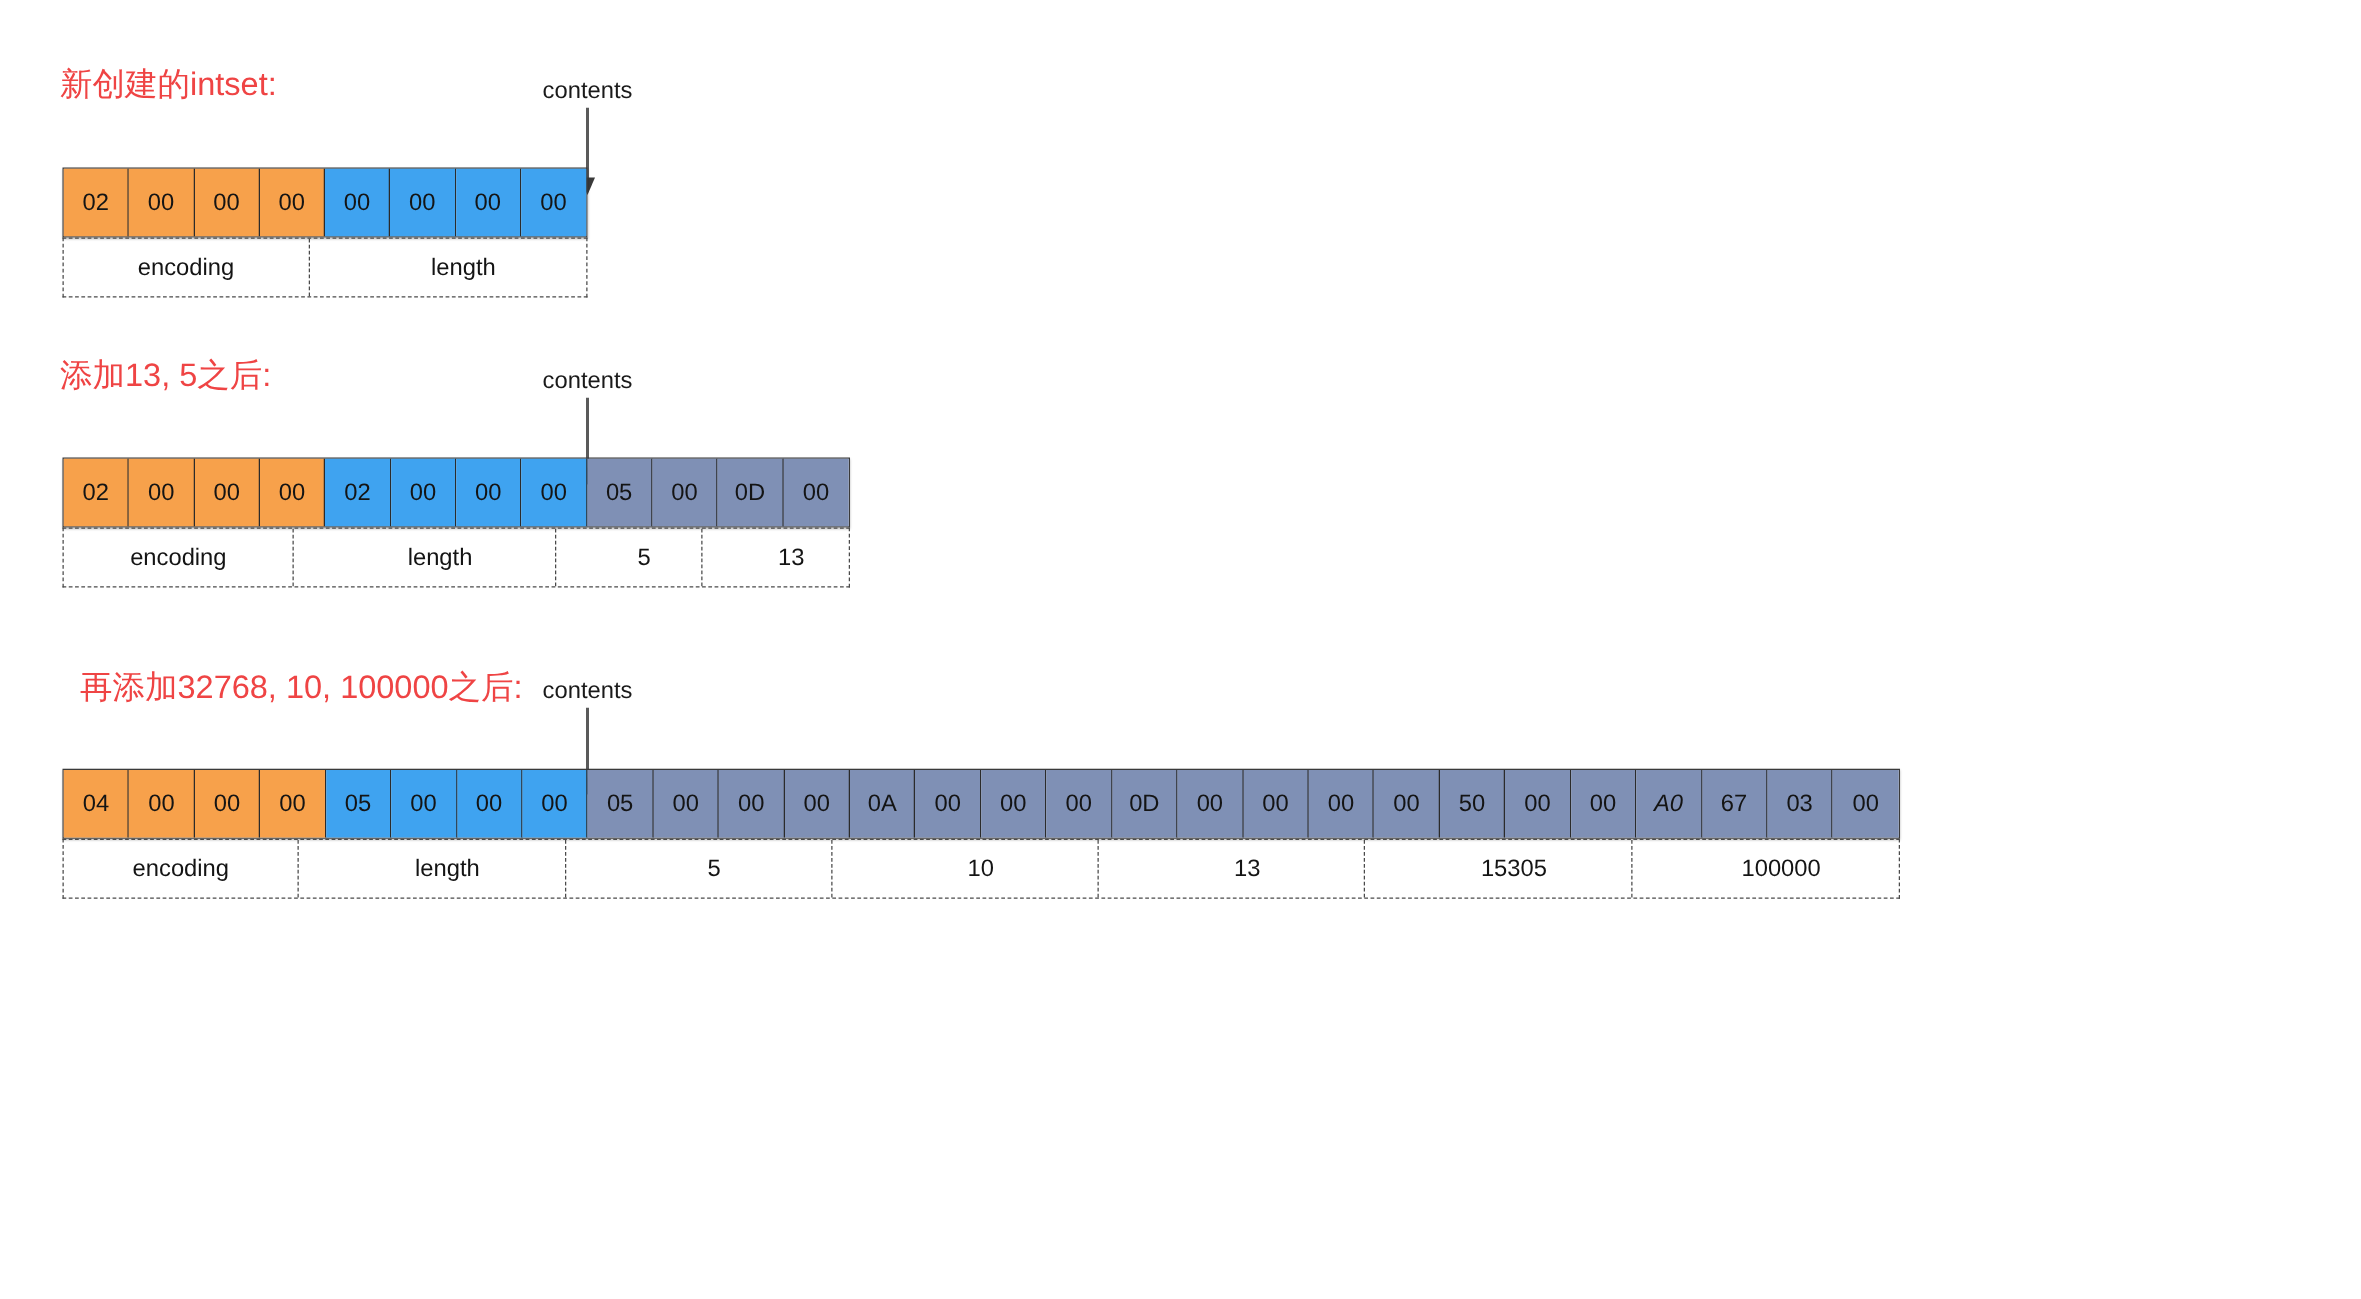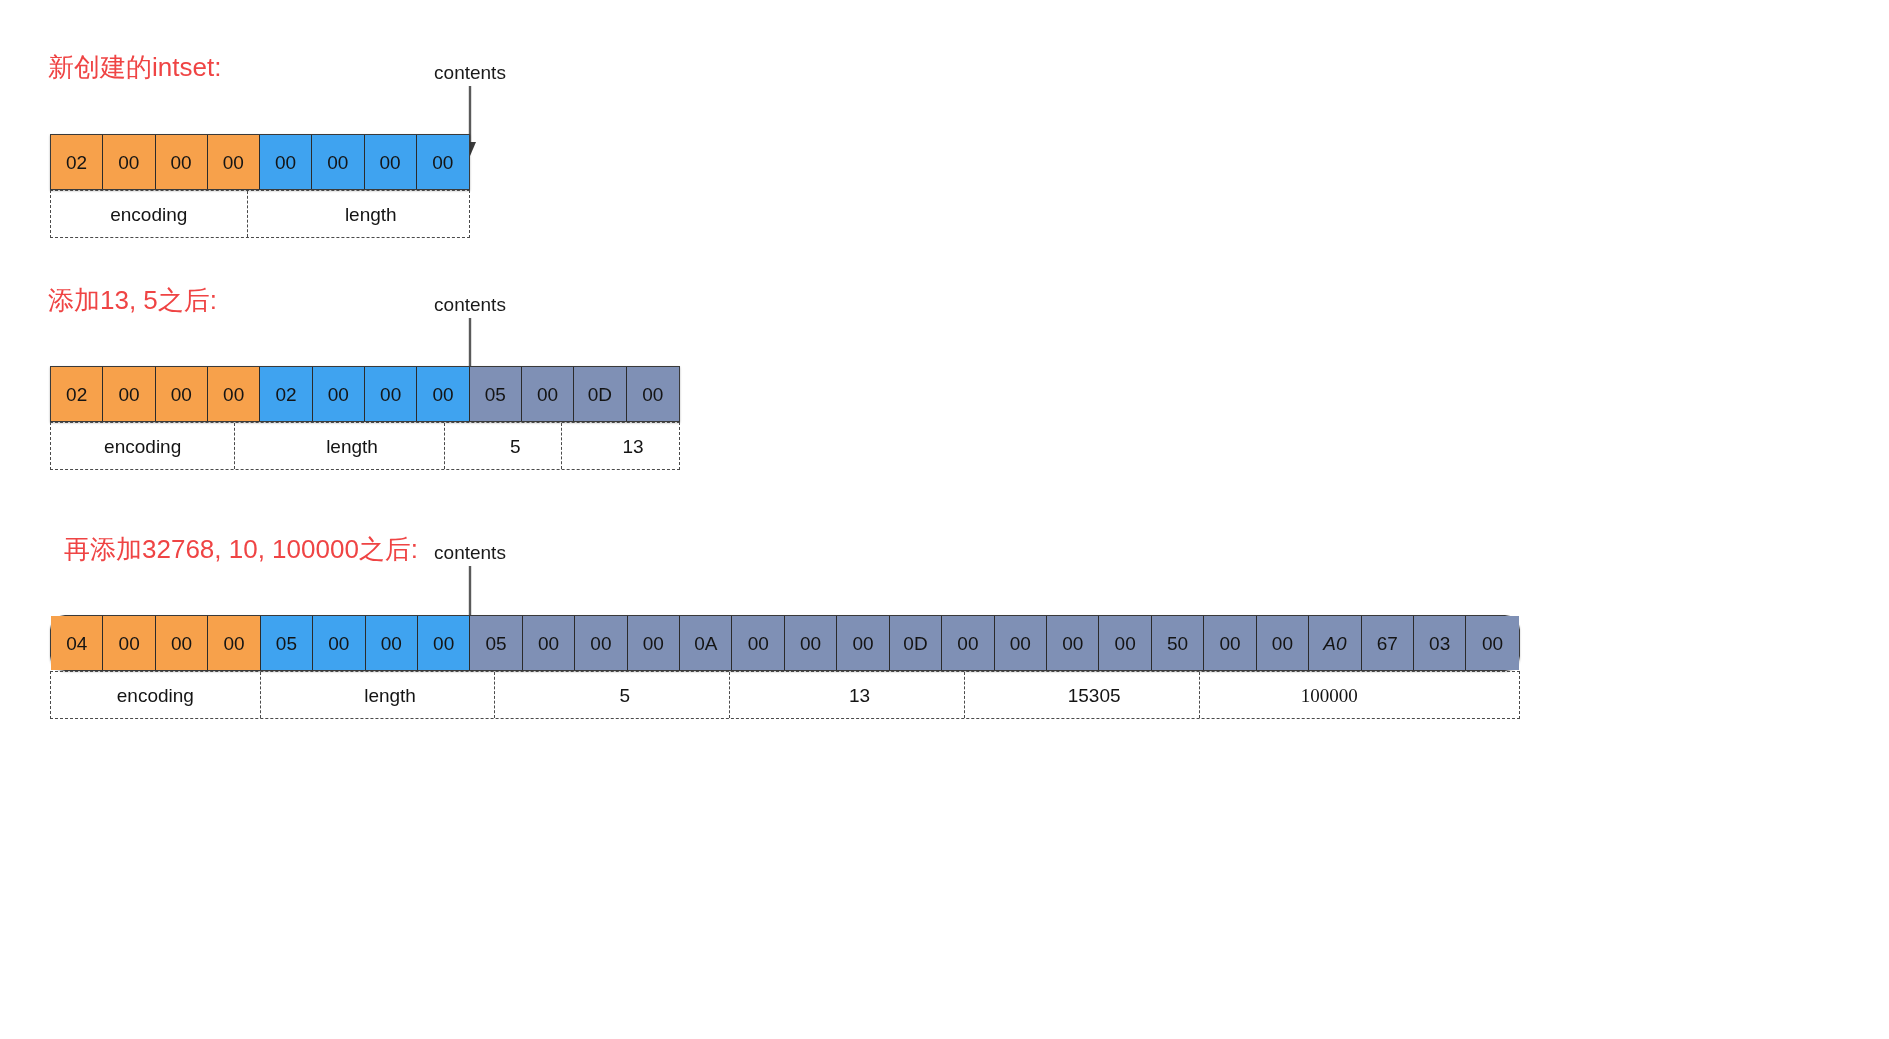--- a/index.html
+++ b/index.html
@@ -172,21 +172,21 @@
   <div class="section-title" style="left:64px; top:534px;">再添加32768, 10, 100000之后:</div>
 
   <div class="contents-pointer" style="left:380px; top:542px;">
     <div class="contents-label">contents</div>
     <svg class="contents-arrow-svg" width="180" height="72">
       <line x1="90" y1="0" x2="90" y2="58" stroke="#5a5a5a" stroke-width="2.4"></line>
       <polygon points="90,70 84,56 96,56" fill="#3a3a3a"></polygon>
     </svg>
   </div>
 
-  <div class="strip" id="strip-3" style="left:50px; top:615px; width:1470px; height:56px;border-radius:15px;">
+  <div class="strip" id="strip-3" style="left:50px; top:615px; width:1470px; height:56px;">
       <div class="cell enc" style="width: 3.57143%;">04</div>
       <div class="cell enc" style="width: 3.57143%;">00</div>
       <div class="cell enc" style="width: 3.57143%;">00</div>
       <div class="cell enc" style="width: 3.57143%;">00</div>
       <div class="cell len" style="width: 3.57143%;">05</div>
       <div class="cell len" style="width: 3.57143%;">00</div>
       <div class="cell len" style="width: 3.57143%;">00</div>
       <div class="cell len" style="width: 3.57143%;">00</div>
       <div class="cell data" style="width: 3.57143%;">05</div>
       <div class="cell data" style="width: 3.57143%;">00</div>
@@ -207,18 +207,19 @@
       <div class="cell data" style="width: 3.57143%; font-style: italic;">A0</div>
       <div class="cell data" style="width: 3.57143%;">67</div>
       <div class="cell data" style="width: 3.57143%;">03</div>
       <div class="cell data" style="width: 3.57143%;">00</div>
     </div>
 
   <div class="band" id="band-3" style="left:50px; top:671px; width:1470px; height:48px;">
       <div class="band-seg" style="width: 14.2857%;">encoding</div>
       <div class="band-seg" style="width: 14.2857%;">length</div>
       <div class="band-seg" style="width: 14.2857%;">5</div>
+      <div class="band-seg" style="width: 14.2857%;">10</div>
       <div class="band-seg" style="width: 14.2857%;">13</div>
       <div class="band-seg" style="width: 14.2857%;">15305</div>
-      <div class="band-seg" style="width: 14.2857%; font-family: Liberation Serif, serif;">100000</div>
+      <div class="band-seg" style="width: 14.2857%;">100000</div>
     </div>
 
 </div>
 
 </body></html>

